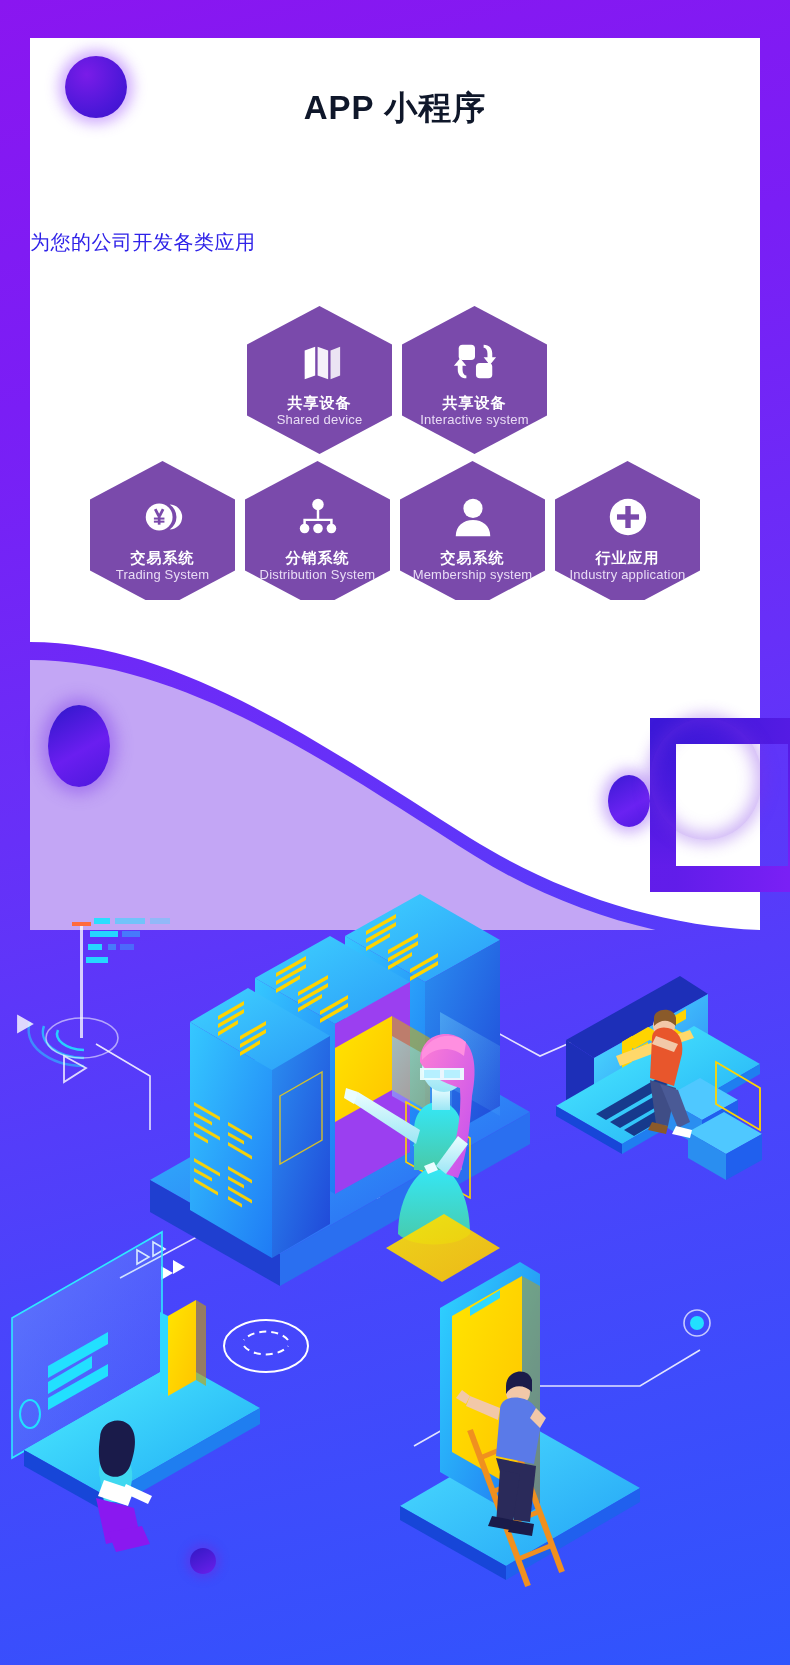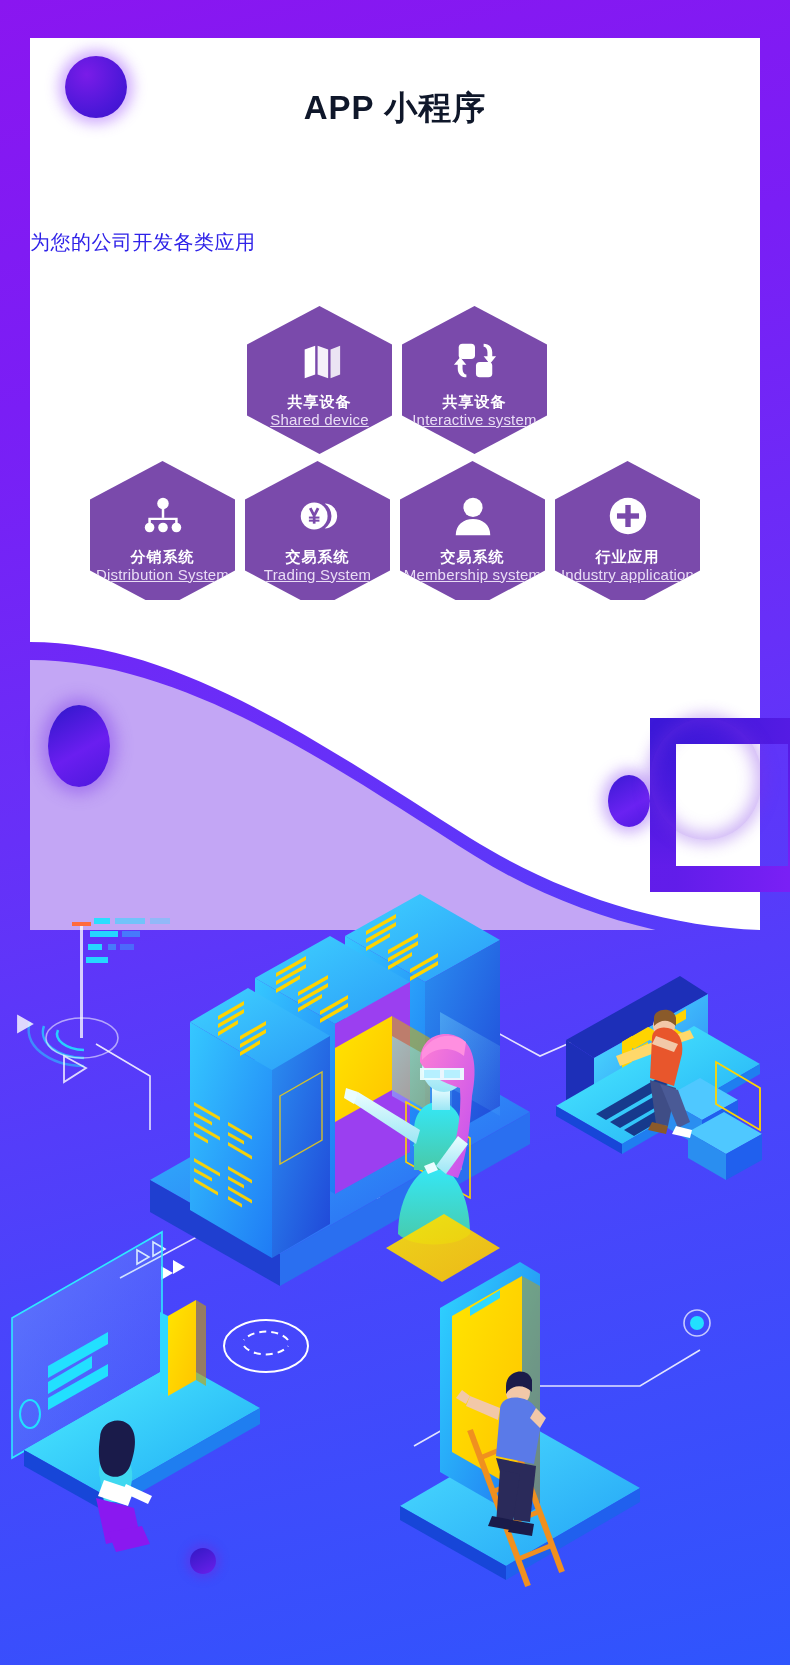--- a/index.html
+++ b/index.html
@@ -46,21 +46,21 @@
   .hex{
     position:relative;width:145px;height:148px;
     -webkit-clip-path:polygon(50% 0%,100% 26%,100% 74%,50% 100%,0% 74%,0% 26%);
     clip-path:polygon(50% 0%,100% 26%,100% 74%,50% 100%,0% 74%,0% 26%);
     background:#7a4aab;
     display:flex;flex-direction:column;align-items:center;justify-content:center;
     box-sizing:border-box;padding-top:6px;
   }
   .hex .ico{width:46px;height:46px;margin-bottom:10px;display:block;}
   .hex .cn{color:#ffffff;font-size:15px;font-weight:bold;letter-spacing:1px;line-height:1.1;}
-  .hex .en{color:#e9dcf5;font-size:15px;letter-spacing:.2px;white-space:nowrap;text-decoration:underline;}
+  .hex .en{color:#e9dcf5;font-size:13px;letter-spacing:.2px;white-space:nowrap;}
 
   
   #wave{position:absolute;left:0;top:600px;width:790px;height:330px;z-index:3;pointer-events:none;}
 
   
   #circle-left{
     position:absolute;left:48px;top:705px;width:62px;height:82px;border-radius:50%;
     background:linear-gradient(150deg,#2d17c9,#6a1ef0 55%,#4b18dd);
     box-shadow:0 0 16px 7px rgba(120,50,230,.42);z-index:4;
   }
@@ -132,53 +132,53 @@
             </g>
           </svg>
           <span class="cn">共享设备</span>
           <span class="en">Interactive system</span>
         </div>
 
 
       </div>
 
       <div class="hex-row" id="row2">
-
-        <div class="hex">
-          <svg class="ico" viewBox="0 0 48 48">
-            <g stroke="#ffffff" stroke-width="2.6" fill="none">
-              <path d="M24 16 L24 26"></path>
-              <path d="M10 34 L10 27 L38 27 L38 34"></path>
-            </g>
-            <g fill="#ffffff">
-              <circle cx="24" cy="11" r="6"></circle>
-              <circle cx="10" cy="36" r="5"></circle>
-              <circle cx="24" cy="36" r="5"></circle>
-              <circle cx="38" cy="36" r="5"></circle>
-            </g>
-          </svg>
-          <span class="cn">分销系统</span>
-          <span class="en">Distribution System</span>
-        </div>
 
         <div class="hex">
           <svg class="ico" viewBox="0 0 48 48">
             <g fill="#ffffff">
               <circle cx="20" cy="24" r="14"></circle>
               <path d="M31 11 a15.5 15.5 0 0 1 0 26 a12 12 0 0 0 0 -26 z"></path>
               <g fill="#7a4aab">
                 <rect x="18.6" y="23" width="2.8" height="9"></rect>
                 <rect x="14.5" y="24.6" width="11" height="2.1"></rect>
                 <rect x="14.5" y="27.8" width="11" height="2.1"></rect>
                 <path d="M14.6 16.4 l2.6 -1.3 l2.8 5.6 l2.8 -5.6 l2.6 1.3 l-3.6 7 l-3.6 0 z"></path>
               </g>
             </g>
           </svg>
           <span class="cn">交易系统</span>
           <span class="en">Trading System</span>
+        </div>
+
+        <div class="hex">
+          <svg class="ico" viewBox="0 0 48 48">
+            <g stroke="#ffffff" stroke-width="2.6" fill="none">
+              <path d="M24 16 L24 26"></path>
+              <path d="M10 34 L10 27 L38 27 L38 34"></path>
+            </g>
+            <g fill="#ffffff">
+              <circle cx="24" cy="11" r="6"></circle>
+              <circle cx="10" cy="36" r="5"></circle>
+              <circle cx="24" cy="36" r="5"></circle>
+              <circle cx="38" cy="36" r="5"></circle>
+            </g>
+          </svg>
+          <span class="cn">分销系统</span>
+          <span class="en">Distribution System</span>
         </div>
 
         <div class="hex">
           <svg class="ico" viewBox="0 0 48 48">
             <g fill="#ffffff">
               <circle cx="24" cy="15" r="10"></circle>
               <path d="M6 44 c0 -11 8 -17 18 -17 c10 0 18 6 18 17 z"></path>
             </g>
           </svg>
           <span class="cn">交易系统</span>

